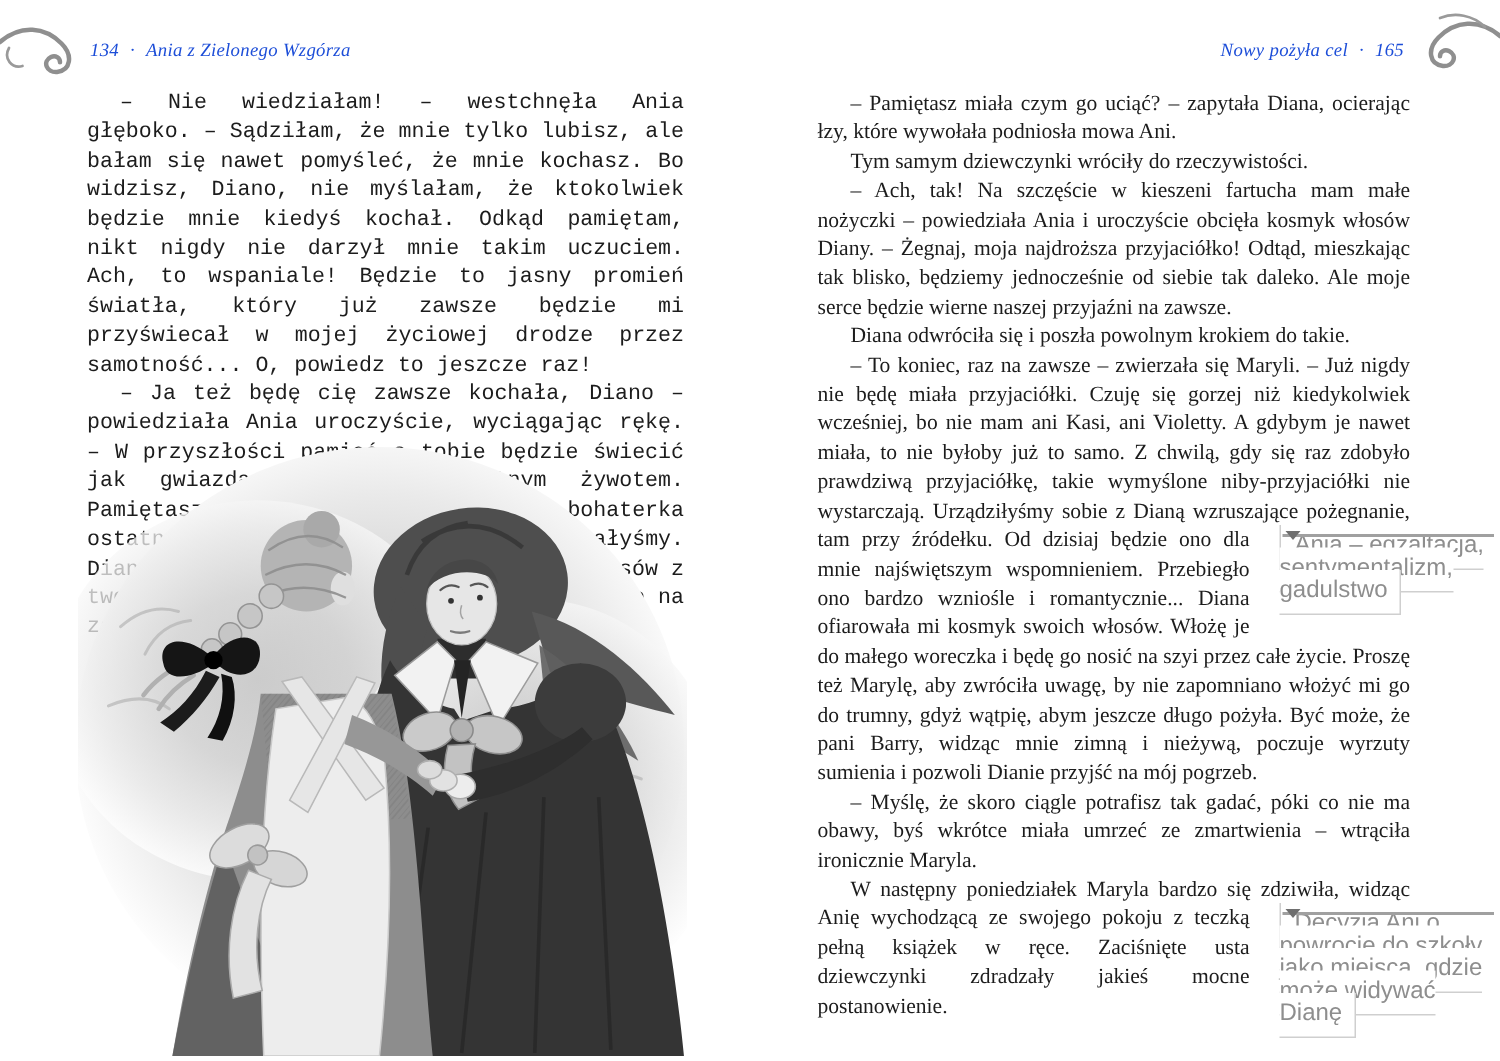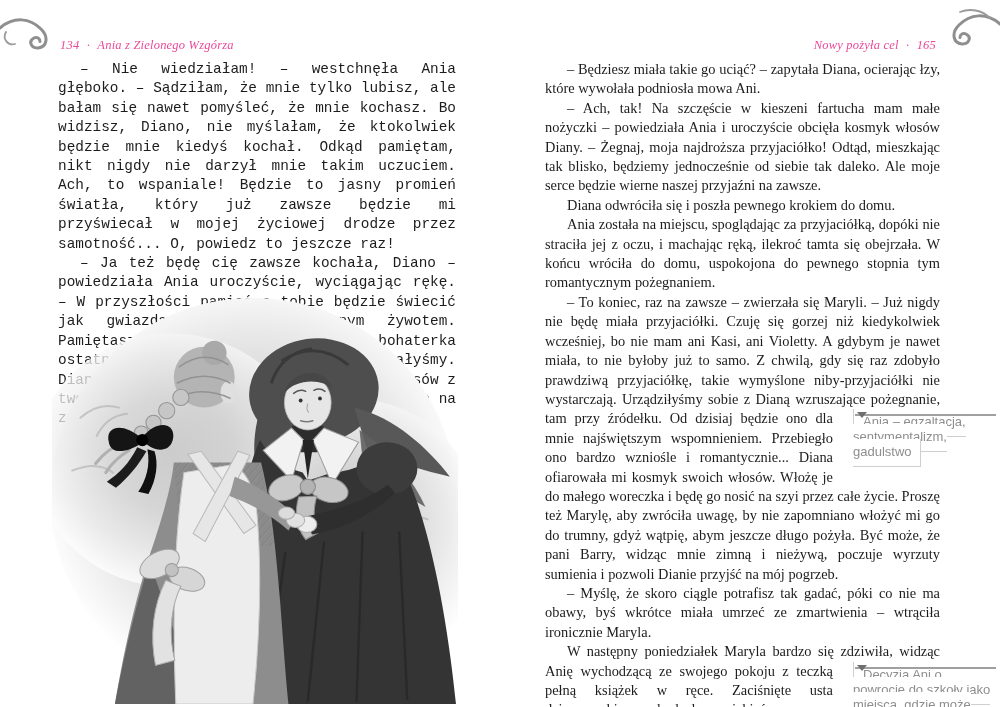--- a/index.html
+++ b/index.html
@@ -10,22 +10,22 @@
   }
   .spread{position:absolute;inset:0;}
 
   
   .flourish{position:absolute;pointer-events:none;}
   .flourish.left{left:0;top:8px;}
   .flourish.right{right:0;top:0;}
 
   
   .running-header{
-    position:absolute;top:38px;
-    font-style:italic;font-size:12.5px;letter-spacing:.2px;color:#ec4899;
+    position:absolute;top:26px;
+    font-style:italic;font-size:12.5px;letter-spacing:.2px;color:#1d4ed8;
     white-space:nowrap;
   }
   .running-header.left{left:58px;}
   .running-header.right{right:62px;}
   .running-header span{margin:0 2px;}
 
   
   .col{
     position:absolute;top:60px;
     font-size:14.4px;line-height:19.4px;color:#1c1c1c;
@@ -42,21 +42,21 @@
   
   .margin-note{
     float:right;clear:right;width:97px;position:relative;
     margin:3px 0 5px 10px;
   }
   .margin-note.n1{height:58px;}
   .margin-note.n2{height:80px;}
   .note-box{
     position:absolute;left:10px;top:2px;width:138px;
     font-family:"Liberation Sans", sans-serif;
-    font-size:13px;line-height:15px;color:#8e8e8e;
+    font-size:16px;line-height:15px;color:#8e8e8e;
     text-align:left;text-indent:0;
     -webkit-hyphens:none;hyphens:none;
   }
   .note-line{position:absolute;left:2px;right:-5px;top:0;height:2px;background:#a0a0a0;}
   .note-tri{
     position:absolute;left:4px;top:-2px;width:0;height:0;
     border-left:5px solid transparent;border-right:5px solid transparent;
     border-top:6px solid #6f6f6f;
   }
   .note-body{
@@ -197,24 +197,24 @@
 
       <path d="M180,176 C206,186 226,201 241,215 L233,229 C217,215 197,203 175,195 Z" fill="#979797"></path>
       <path d="M338,192 C312,216 282,229 256,233 L251,215 C281,209 311,199 331,184 Z" fill="#2e2e2e"></path>
       <ellipse cx="251" cy="223" rx="10" ry="8" fill="#ededed" stroke="#aaaaaa"></ellipse>
       <ellipse cx="240" cy="219" rx="9" ry="7" fill="#e2e2e2" stroke="#b0b0b0"></ellipse>
       <ellipse cx="231" cy="212" rx="8" ry="6" fill="#dcdcdc" stroke="#b0b0b0"></ellipse>
     </svg>
   </div>
 
   <div class="col right-col">
-    <p>– Będziesz miała takie go uciąć? – zapytała Diana, ocierając łzy, które wywołała podniosła mowa Ani.</p>
+    <p>– Pamiętasz miała czym go uciąć? – zapytała Diana, ocierając łzy, które wywołała podniosła mowa Ani.</p>
+    <p>Tym samym dziewczynki wróciły do rzeczywistości.</p>
     <p>– Ach, tak! Na szczęście w kieszeni fartucha mam małe nożyczki – powiedziała Ania i uroczyście obcięła kosmyk włosów Diany. – Żegnaj, moja najdroższa przyjaciółko! Odtąd, mieszkając tak blisko, będziemy jednocześnie od siebie tak daleko. Ale moje serce będzie wierne naszej przyjaźni na zawsze.</p>
-    <p>Diana odwróciła się i poszła pewnego krokiem do domu.</p>
-    <p>Ania została na miejscu, spoglądając za przyjaciółką, dopóki nie straciła jej z oczu, i machając ręką, ilekroć tamta się obejrzała. W końcu wróciła do domu, uspokojona do pewnego stopnia tym romantycznym pożegnaniem.</p>
+    <p>Diana odwróciła się i poszła powolnym krokiem do takie.</p>
 
     <p>
       <span>– To koniec, raz na zawsze – zwierzała się Maryli. – Już nigdy nie będę miała przyjaciółki. Czuję się gorzej niż kiedykolwiek wcześniej, bo nie mam ani Kasi, ani Violetty. A gdybym je nawet miała, to nie byłoby już to samo. Z chwilą, gdy się raz zdobyło prawdziwą przyjaciółkę, takie wymyślone niby-przyjaciółki nie wystarczają. Urządziłyśmy sobie z Dianą wzruszające pożegnanie, tam przy źródełku. </span><span class="margin-note n1">
           <span class="note-box"><span class="note-line"></span><span class="note-tri"></span><span class="note-body">Ania – egzaltacja, sentymentalizm, gadulstwo</span></span>
         </span><span>Od dzisiaj będzie ono dla mnie najświętszym wspomnieniem. Przebiegło ono bardzo wzniośle i romantycznie... Diana ofiarowała mi kosmyk swoich włosów. Włożę je do małego woreczka i będę go nosić na szyi przez całe życie. Proszę też Marylę, aby zwróciła uwagę, by nie zapomniano włożyć mi go do trumny, gdyż wątpię, abym jeszcze długo pożyła. Być może, że pani Barry, widząc mnie zimną i nieżywą, poczuje wyrzuty sumienia i pozwoli Dianie przyjść na mój pogrzeb.</span>
     </p>
 
     <p>– Myślę, że skoro ciągle potrafisz tak gadać, póki co nie ma obawy, byś wkrótce miała umrzeć ze zmartwienia – wtrąciła ironicznie Maryla.</p>
 
     <p>

